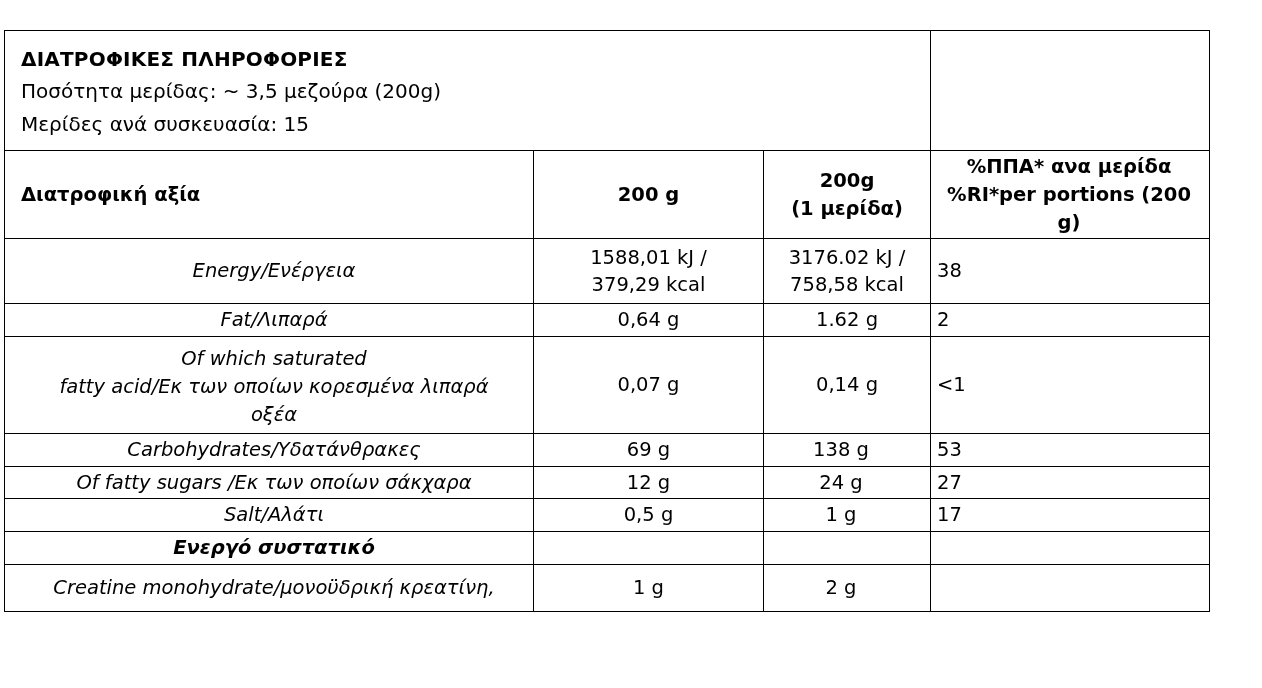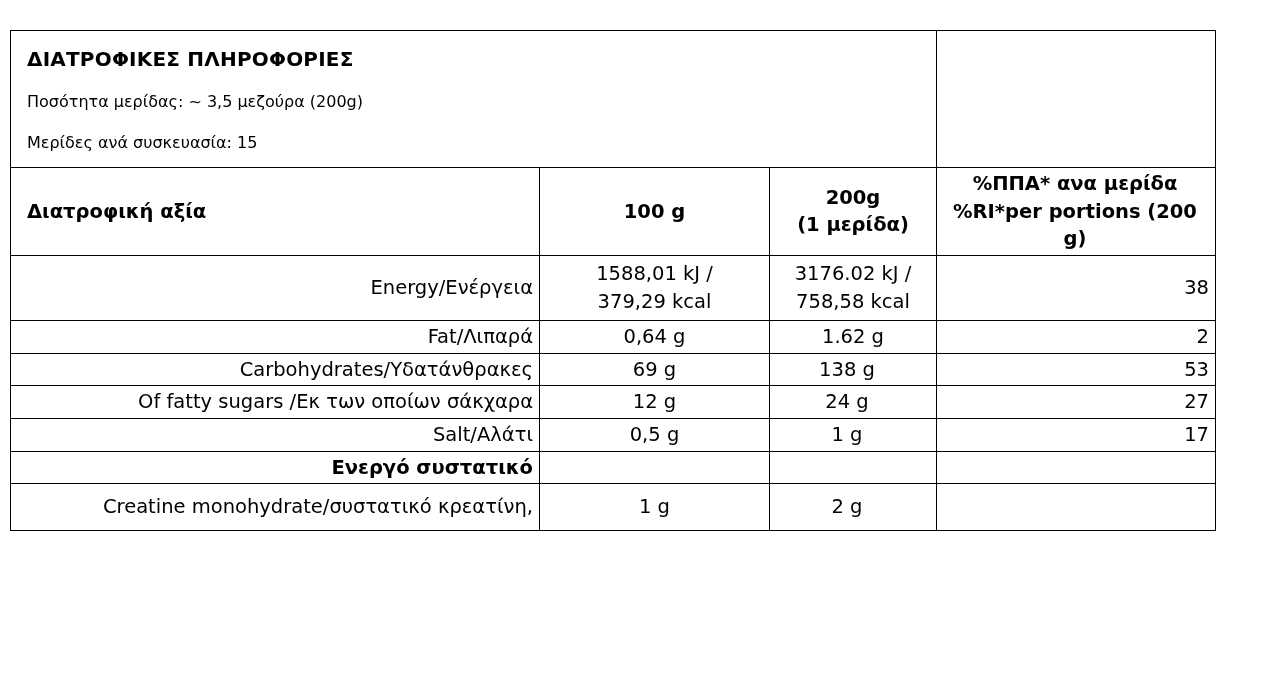--- a/index.html
+++ b/index.html
@@ -14,21 +14,21 @@
     color: #000000;
     overflow: hidden;
   }
   .page {
     position: relative;
     width: 1262px;
     height: 688px;
   }
   table.nutrition {
     position: absolute;
-    left: 10px;
+    left: 4px;
     top: 30px;
     width: 1205px;
     border-collapse: collapse;
     table-layout: fixed;
   }
   table.nutrition td {
     border: 1.5px solid #000000;
     vertical-align: middle;
     padding: 2px 6px;
     font-size: 19.5px;
@@ -43,22 +43,22 @@
   .hdr-cell {
     padding: 14px 6px 12px 16px !important;
     vertical-align: top;
   }
   .hdr-title {
     font-weight: bold;
     font-size: 20px;
     letter-spacing: 0.2px;
   }
   .hdr-line {
-    font-size: 16px;
-    margin-top: 18px;
+    font-size: 20px;
+    margin-top: 4px;
   }
   .blank-top { border-bottom: none !important; }
 
   
   .colhead {
     text-align: center;
     font-weight: bold;
     font-size: 20px;
   }
   .colhead.left {
@@ -71,33 +71,34 @@
   .ri-head {
     font-weight: bold;
     font-size: 19px;
     text-align: center;
     padding-left: 4px !important;
     line-height: 1.3;
   }
 
   
   .rowname {
-    text-align: right;
+    text-align: center;
     padding-left: 16px !important;
     font-size: 19.5px;
+    font-style: italic;
   }
   .rowname.bold { font-weight: bold; }
   .num {
     text-align: center;
     font-size: 19.5px;
     white-space: nowrap;
   }
   .num.right-pad { padding-right: 18px !important; margin-top: 41px; }
   .ri {
-    text-align: right;
+    text-align: left;
     font-size: 19.5px;
     margin-left: 10px;
   }
   .tall-energy td { height: 60px; }
   .two-line { line-height: 1.36; }
   .sat-row td { height: 88px; }
   .sat-name {
     vertical-align: top;
     padding-top: 6px !important;
     line-height: 1.38;
@@ -131,21 +132,21 @@
         <td class="hdr-cell" colspan="3">
           <div class="hdr-title">ΔΙΑΤΡΟΦΙΚΕΣ ΠΛΗΡΟΦΟΡΙΕΣ</div>
           <div class="hdr-line">Ποσότητα μερίδας: ~ 3,5 μεζούρα (200g)</div>
           <div class="hdr-line">Μερίδες ανά συσκευασία: 15</div>
         </td>
         <td class="blank-top"></td>
       </tr>
 
       <tr class="colhead-row">
         <td class="colhead left">Διατροφική αξία</td>
-        <td class="colhead">100 g</td>
+        <td class="colhead">200 g</td>
         <td class="colhead">
           <div>200g</div>
           <div>(1 μερίδα)</div>
         </td>
         <td class="ri-head">
           <div>%ΠΠΑ* ανα μερίδα</div>
           <div>%RI*per portions (200 g)</div>
         </td>
       </tr>
 
@@ -162,20 +163,30 @@
         <td class="ri">38</td>
       </tr>
 
       <tr>
         <td class="rowname">Fat/Λιπαρά</td>
         <td class="num">0,64  g</td>
         <td class="num">1.62 g</td>
         <td class="ri">2</td>
       </tr>
 
+      <tr class="sat-row">
+        <td class="rowname sat-name">
+          <div>Of which saturated</div>
+          <div>fatty acid/Εκ των οποίων κορεσμένα λιπαρά</div>
+          <div>οξέα</div>
+        </td>
+        <td class="num">0,07   g</td>
+        <td class="num">0,14  g</td>
+        <td class="ri">&lt;1</td>
+      </tr>
 
       <tr>
         <td class="rowname">Carbohydrates/Υδατάνθρακες</td>
         <td class="num">69  g</td>
         <td class="num right-pad">138  g</td>
         <td class="ri">53</td>
       </tr>
 
       <tr>
         <td class="rowname">Of fatty sugars  /Εκ των οποίων σάκχαρα</td>
@@ -193,21 +204,21 @@
       </tr>
 
       <tr>
         <td class="rowname bold">Ενεργό συστατικό</td>
         <td class="num"></td>
         <td class="num"></td>
         <td class="ri"></td>
       </tr>
 
       <tr class="last-row">
-        <td class="rowname">Creatine monohydrate/συστατικό κρεατίνη,</td>
+        <td class="rowname">Creatine monohydrate/μονοϋδρική κρεατίνη,</td>
         <td class="num">1 g</td>
         <td class="num right-pad">2 g</td>
         <td class="ri"></td>
       </tr>
     </tbody>
   </table>
 
   <div class="clip-bottom"></div>
 </div>
 

